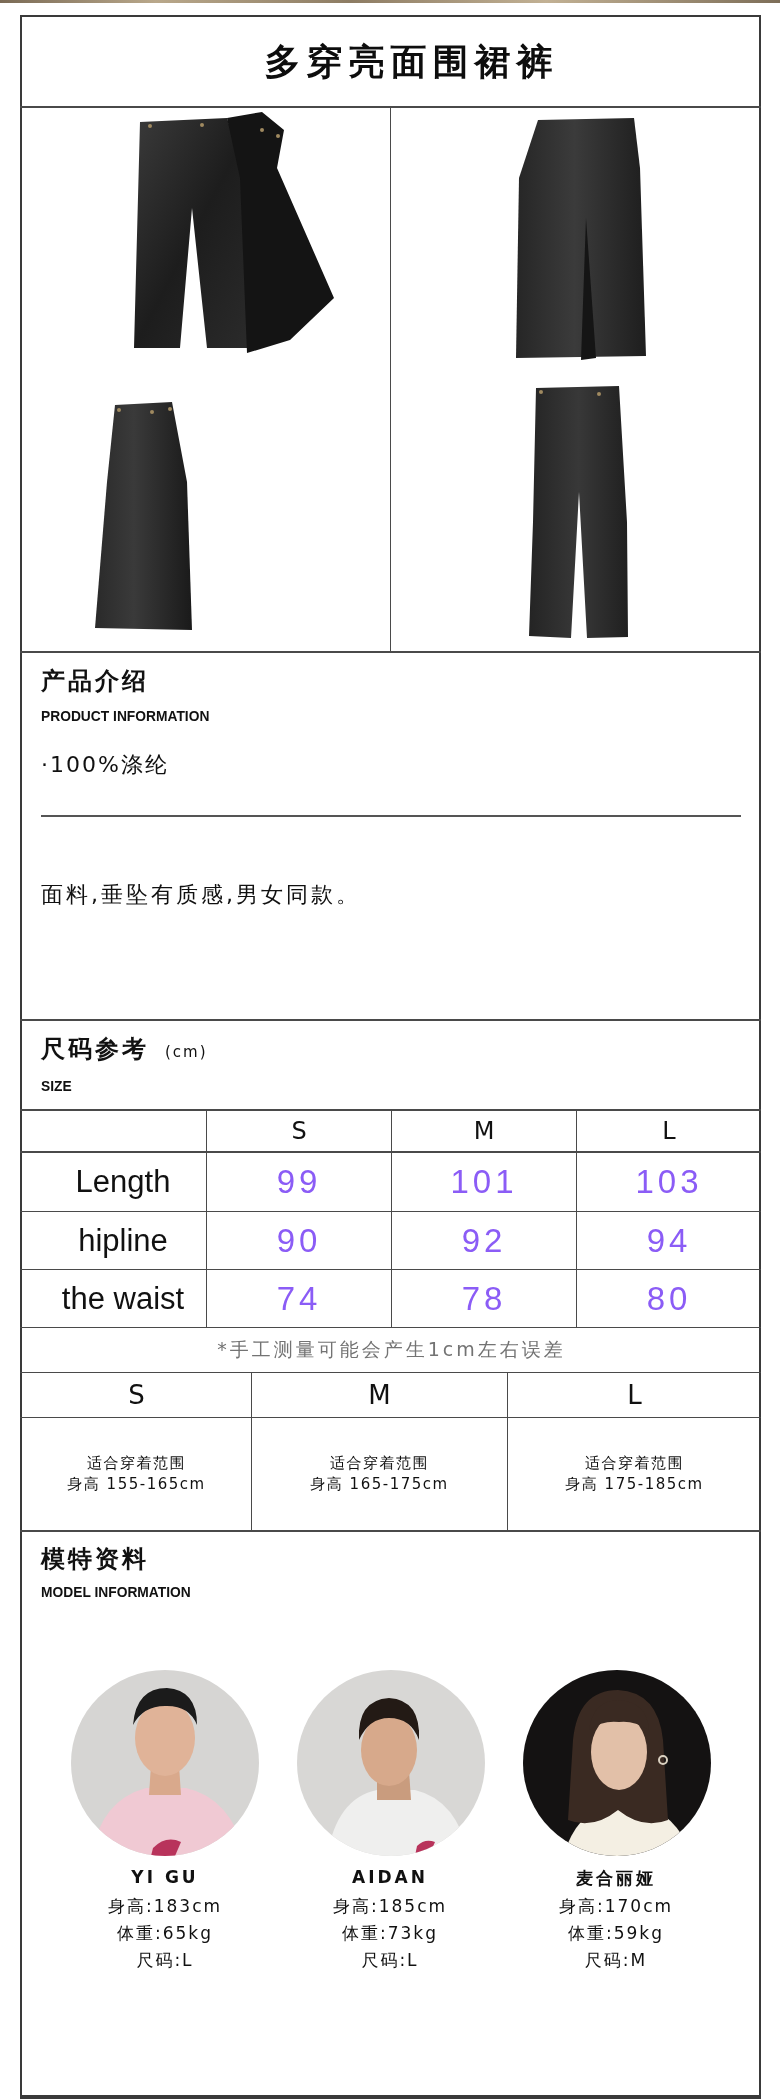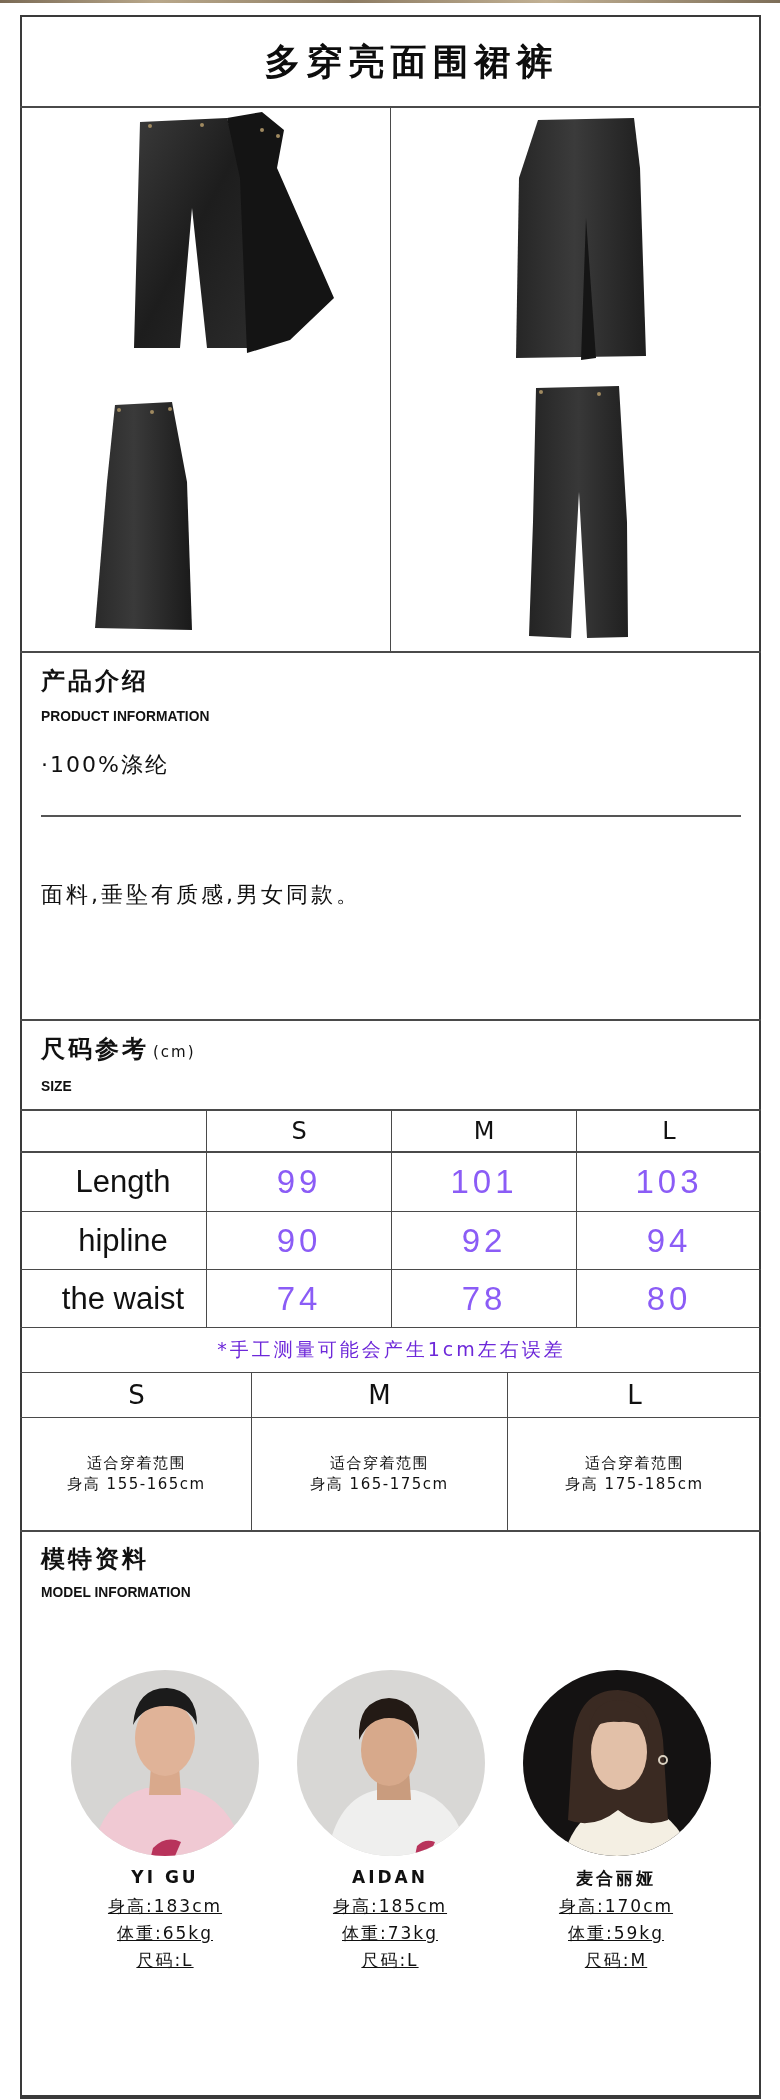--- a/index.html
+++ b/index.html
@@ -18,40 +18,40 @@
   
   .title { position: absolute; left: 20px; top: 17px; width: 741px; height: 90px;
     display: flex; align-items: center; justify-content: center;
     font-size: 36px; font-weight: bold; letter-spacing: 6px; color: #0d0d0d; margin-left: 21px; }
 
   
   .photo { position: absolute; display: flex; align-items: center; justify-content: center; }
 
   
   .sec-cn { position: absolute; left: 41px; font-size: 24px; font-weight: bold; letter-spacing: 3px; color: #111; }
-  .sec-cn .unit { font-size: 15px; font-weight: normal; letter-spacing: 2px; margin-left: 4px; }
+  .sec-cn .unit { font-size: 15px; font-weight: normal; letter-spacing: 2px; margin-left: 16px; }
   .sec-en { position: absolute; left: 41px; font-family: "Liberation Sans", sans-serif; font-size: 15px; font-weight: bold; color: #111; letter-spacing: 0px; transform: scaleX(0.92); transform-origin: left; }
 
   .material { position: absolute; left: 41px; top: 750px; font-size: 22px; letter-spacing: 2px; color: #111; }
   .divider-inner { position: absolute; left: 41px; top: 815px; width: 700px; height: 2px; background: #555; }
   .desc { position: absolute; left: 41px; top: 870px; width: 690px; font-size: 22px; line-height: 50px; letter-spacing: 3px; color: #111; }
 
   
   .cell { position: absolute; display: flex; align-items: center; justify-content: center; }
   .th { font-size: 24px; color: #111; font-family: "DejaVu Sans", sans-serif; }
   .rowlabel { font-family: "Liberation Sans", sans-serif; font-size: 31px; color: #111; padding-left: 18px; }
   .val { font-family: Liberation Sans, sans-serif; font-size: 33px; letter-spacing: 4px; color: #8b5cf6; }
-  .note { font-size: 19px; letter-spacing: 3px; color: #6d28d9; }
+  .note { font-size: 19px; letter-spacing: 3px; color: #737373; }
   .size-h { font-size: 26px; color: #111; }
   .range { flex-direction: column; font-size: 15px; line-height: 21px; letter-spacing: 1.5px; color: #111; text-align: center; }
 
   
   .avatar { position: absolute; width: 188px; height: 186px; border-radius: 50%; overflow: hidden; }
   .model-name { position: absolute; width: 210px; text-align: center; font-size: 17px; font-weight: bold; letter-spacing: 3px; color: #111; }
-  .model-line { position: absolute; width: 210px; text-align: center; font-size: 17px; letter-spacing: 2px; color: #111; text-decoration: underline; }
+  .model-line { position: absolute; width: 210px; text-align: center; font-size: 17px; letter-spacing: 2px; color: #111; }
 </style>
 </head>
 <body>
 
 <div class="topstrip"></div>
 <div class="frame"></div>
 
 <div class="title">多穿亮面围裙裤</div>
 <div class="hline" style="top:106px;"></div>
 

